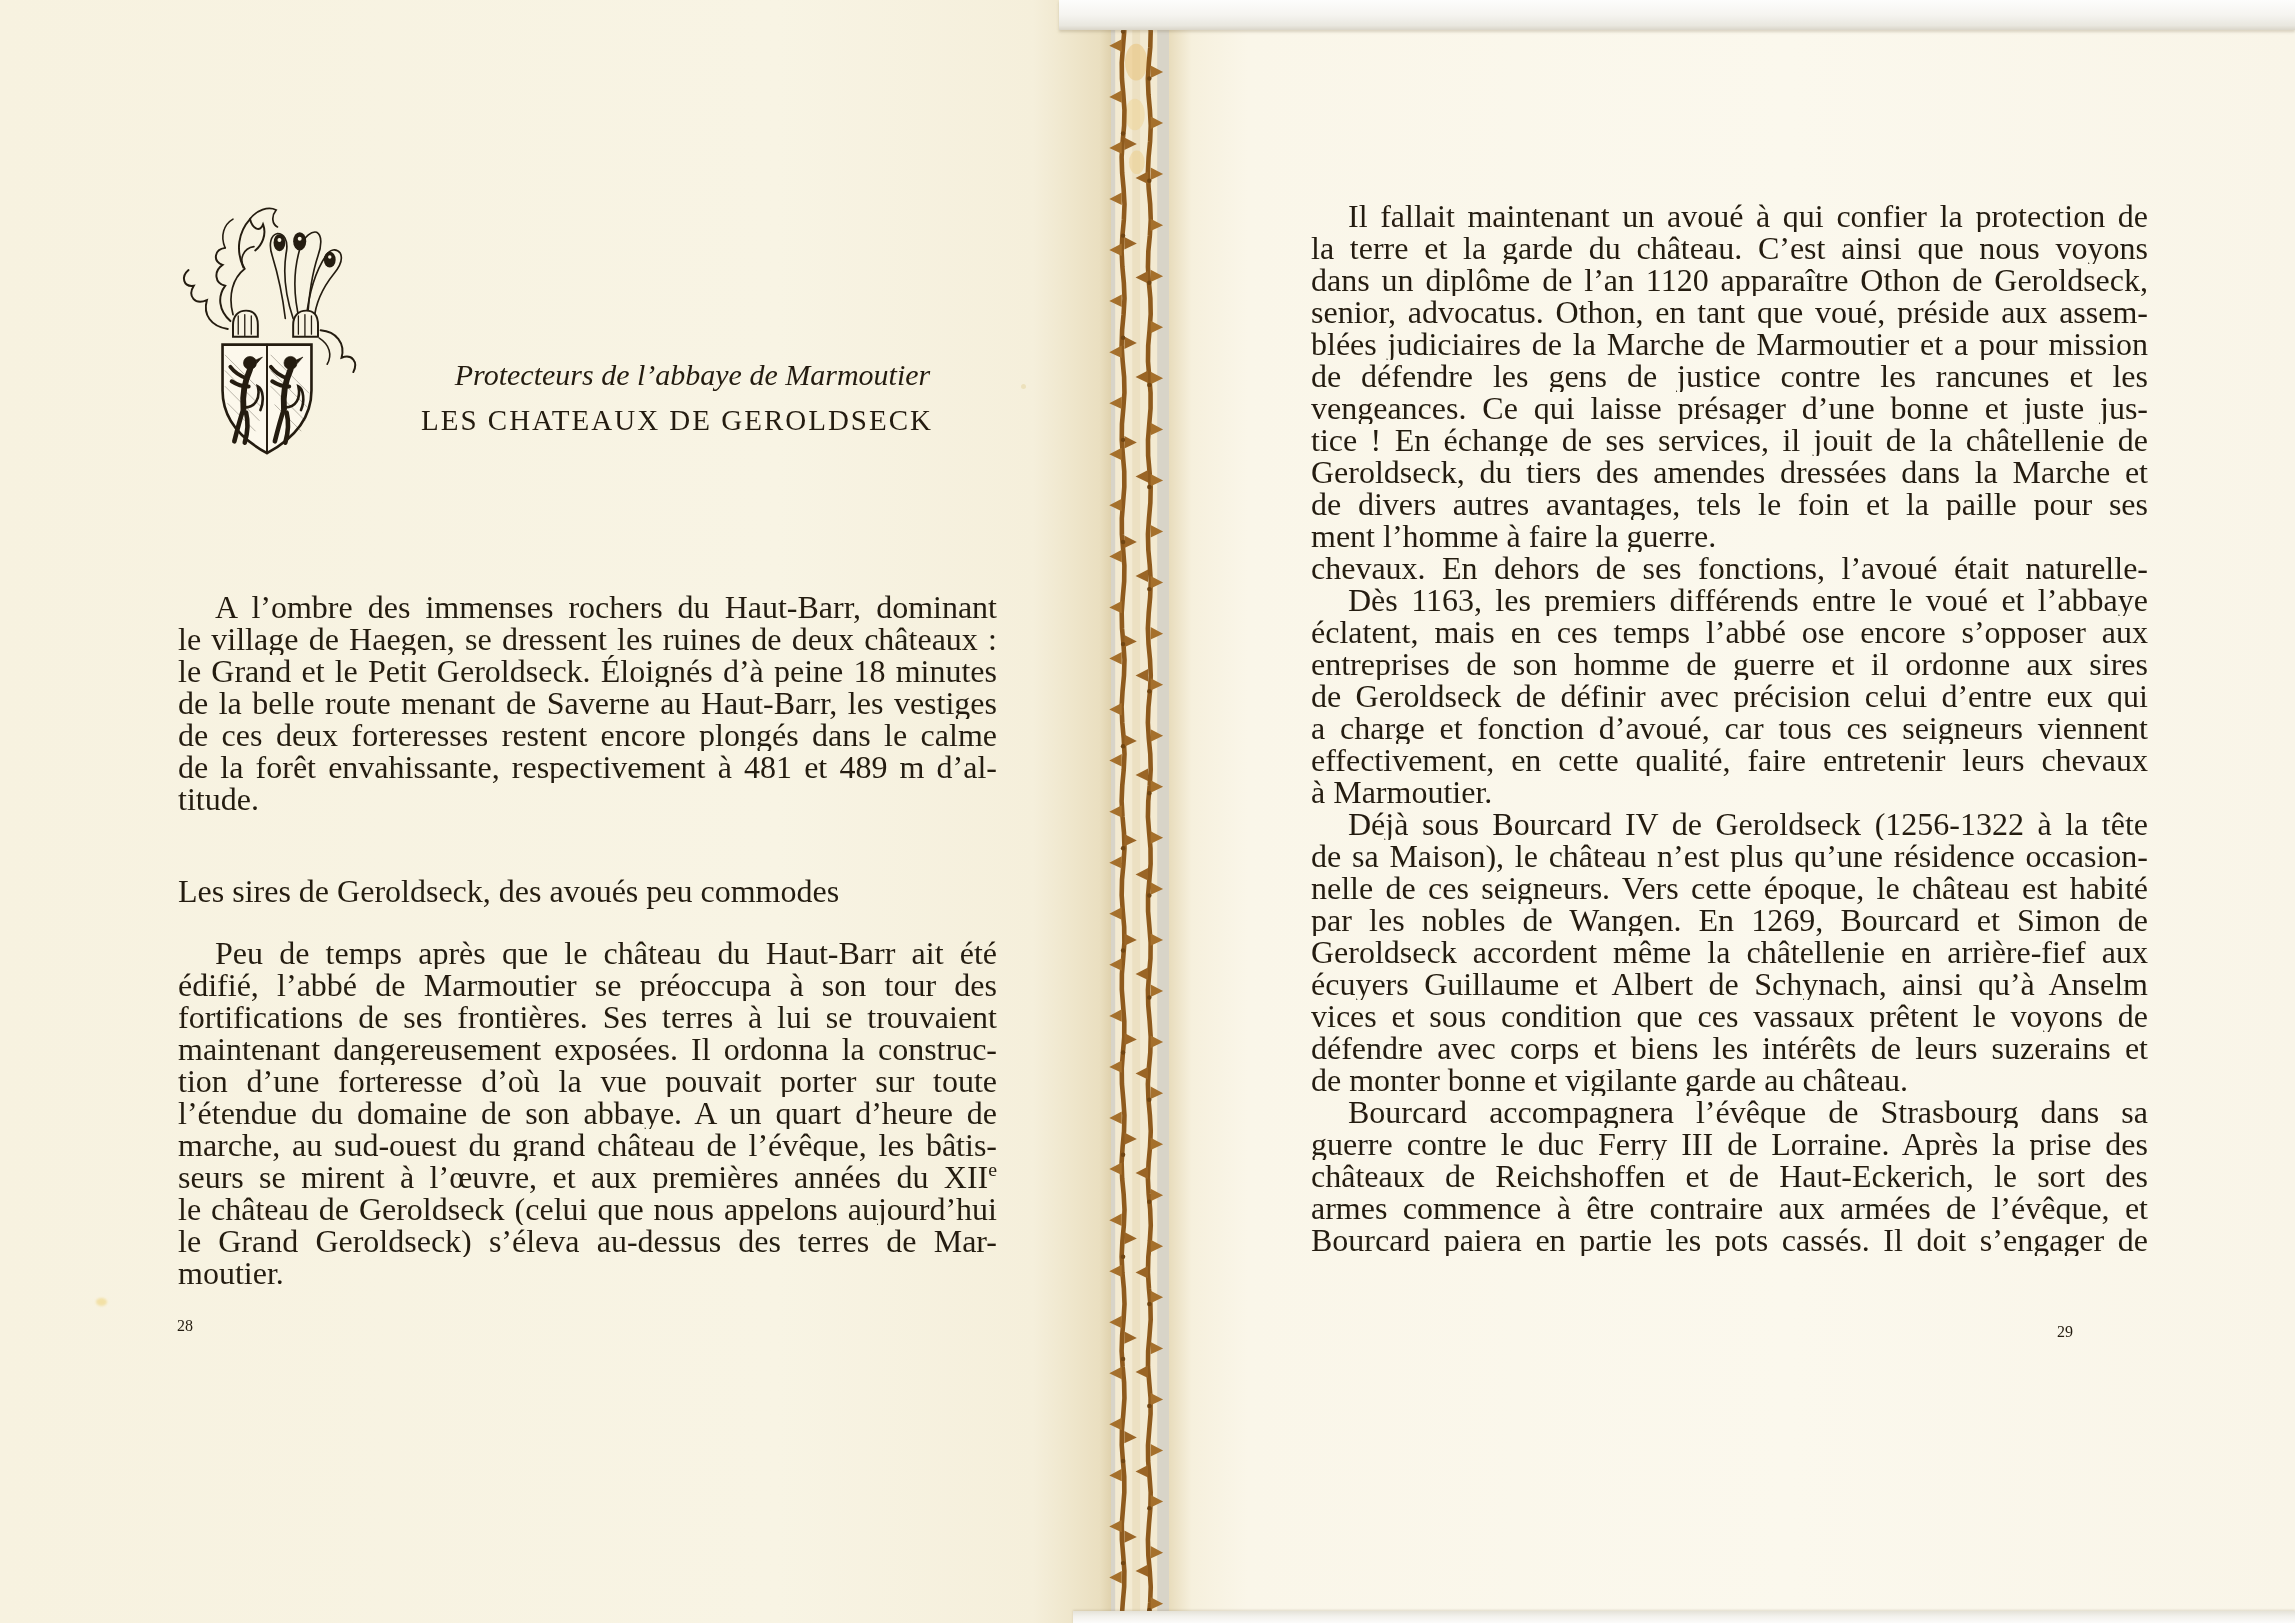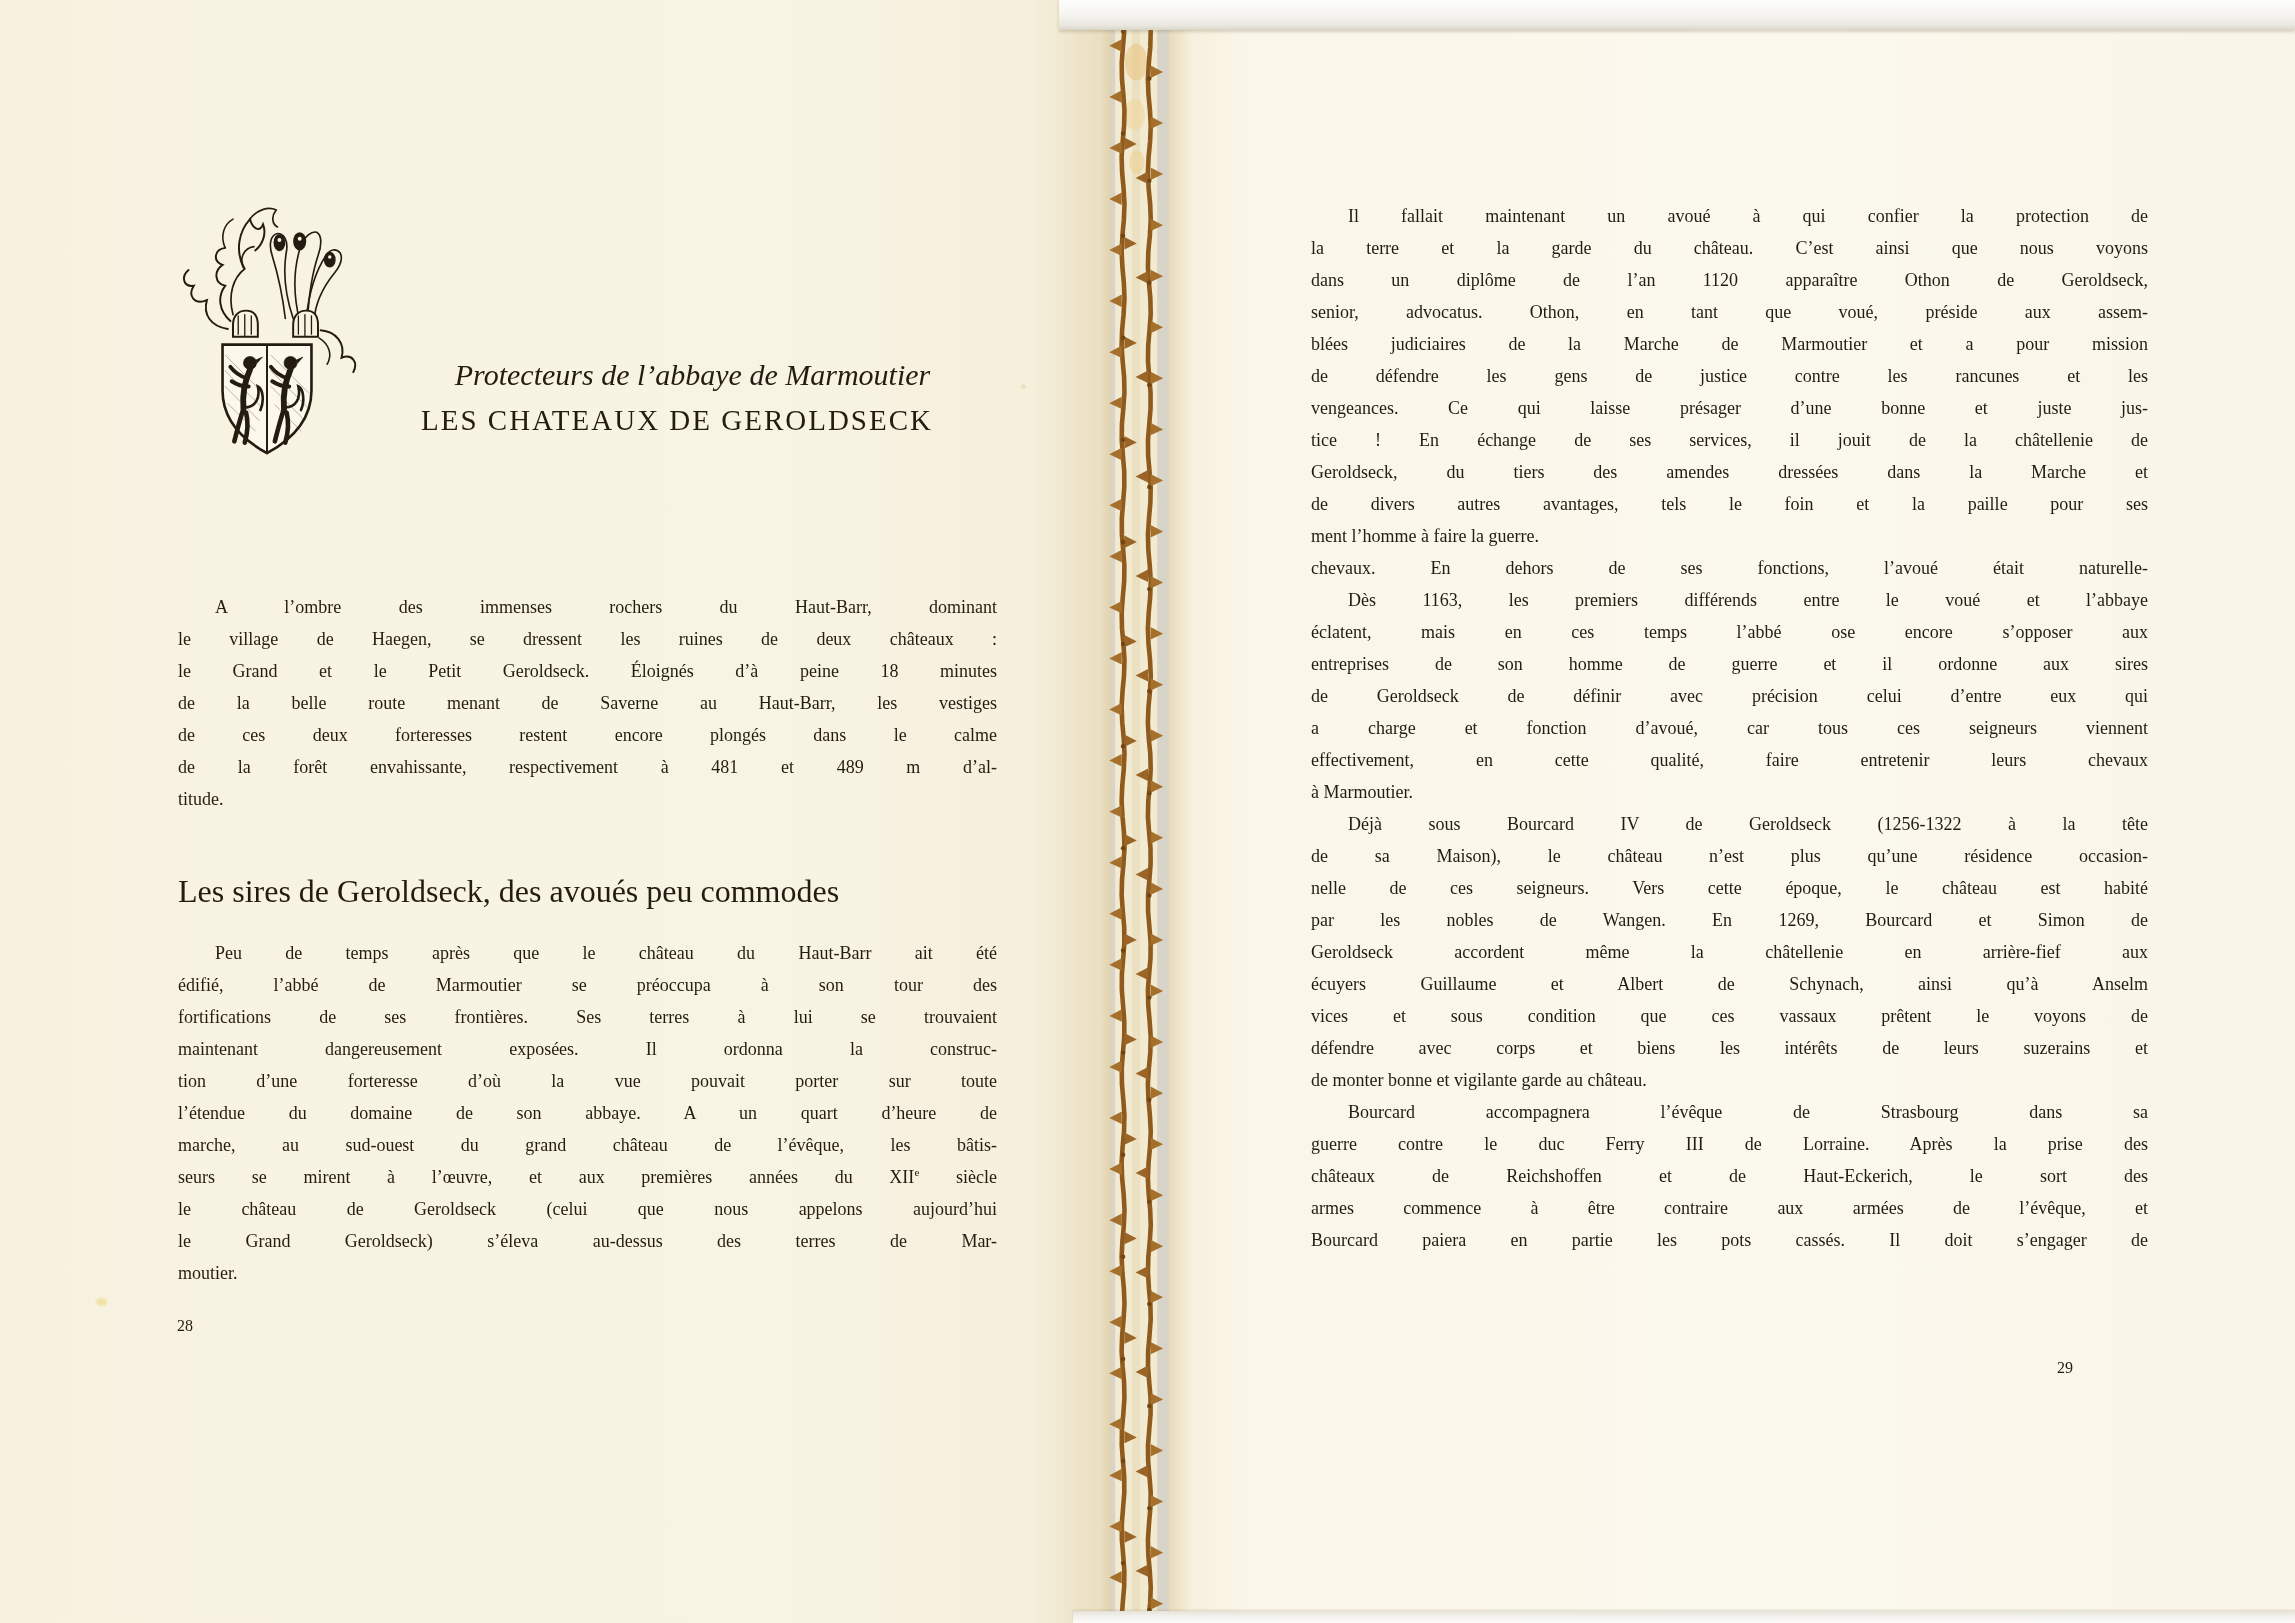--- a/index.html
+++ b/index.html
@@ -40,36 +40,36 @@
   }
   .kicker{
     font-style:italic;font-size:30px;line-height:31px;
     padding-left:31px;
     white-space:nowrap;
   }
   .title{
     font-size:29px;line-height:37px;letter-spacing:2px;
     margin-top:12px;white-space:nowrap;
   }
-  .body{position:absolute;font-size:18px;line-height:32px;}
+  .body{position:absolute;font-size:32px;line-height:32px;}
   .body-left-top{left:178px;top:591px;width:819px;}
   .section-heading{
     position:absolute;left:178px;top:875px;width:819px;
     font-size:32px;line-height:32px;
   }
   .body-left-bottom{left:178px;top:937px;width:819px;}
   .body-right{left:142px;top:200px;width:837px;}
   .para{margin:0;}
   .tline{text-align:justify;text-align-last:justify;height:32px;overflow:hidden;}
   .tline-end{text-align-last:left;}
   .tline-indent{text-indent:37px;}
   sup{font-size:62%;line-height:0;vertical-align:super;}
   .pagenum{position:absolute;font-size:16px;}
   .pagenum-left{left:177px;top:1317px;}
-  .pagenum-right{left:888px;top:1359px;}
+  .pagenum-right{left:888px;top:1323px;}
   .speck{position:absolute;border-radius:50%;}
   .speck-a{left:96px;top:1298px;width:10.5px;height:7.9px;background:#f0d98e;opacity:.7;filter:blur(1.3px);}
   .speck-b{left:2250px;top:1500px;width:9.2px;height:6.5px;background:#ffffff;box-shadow:0 1.3px 1.3px rgba(120,105,70,.4);opacity:.9;}
   .speck-c{left:1021px;top:384px;width:5.2px;height:5.2px;background:#e8d9a9;opacity:.6;filter:blur(0.7px);}
 </style>
 </head>
 <body>
 
 <div class="scan">
 

